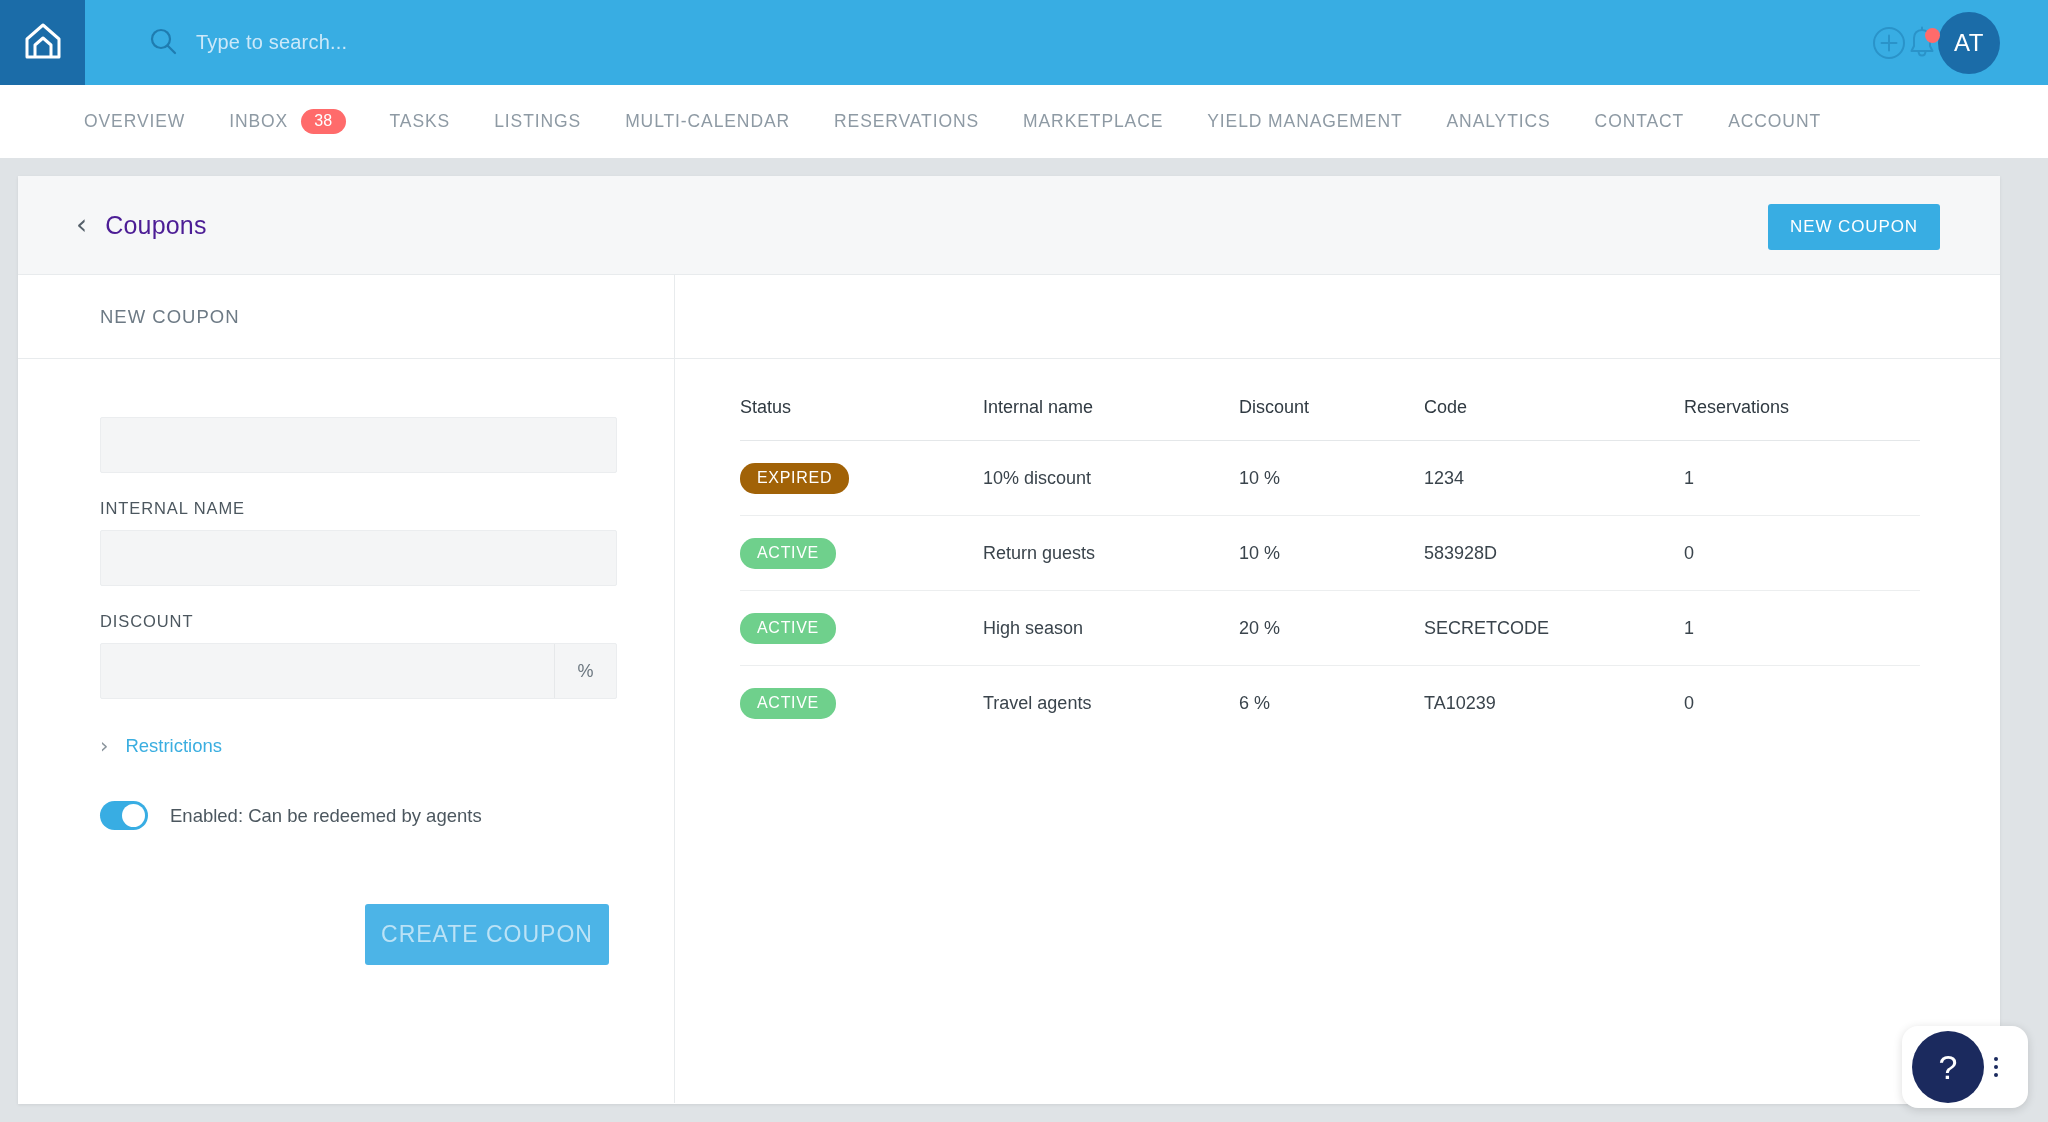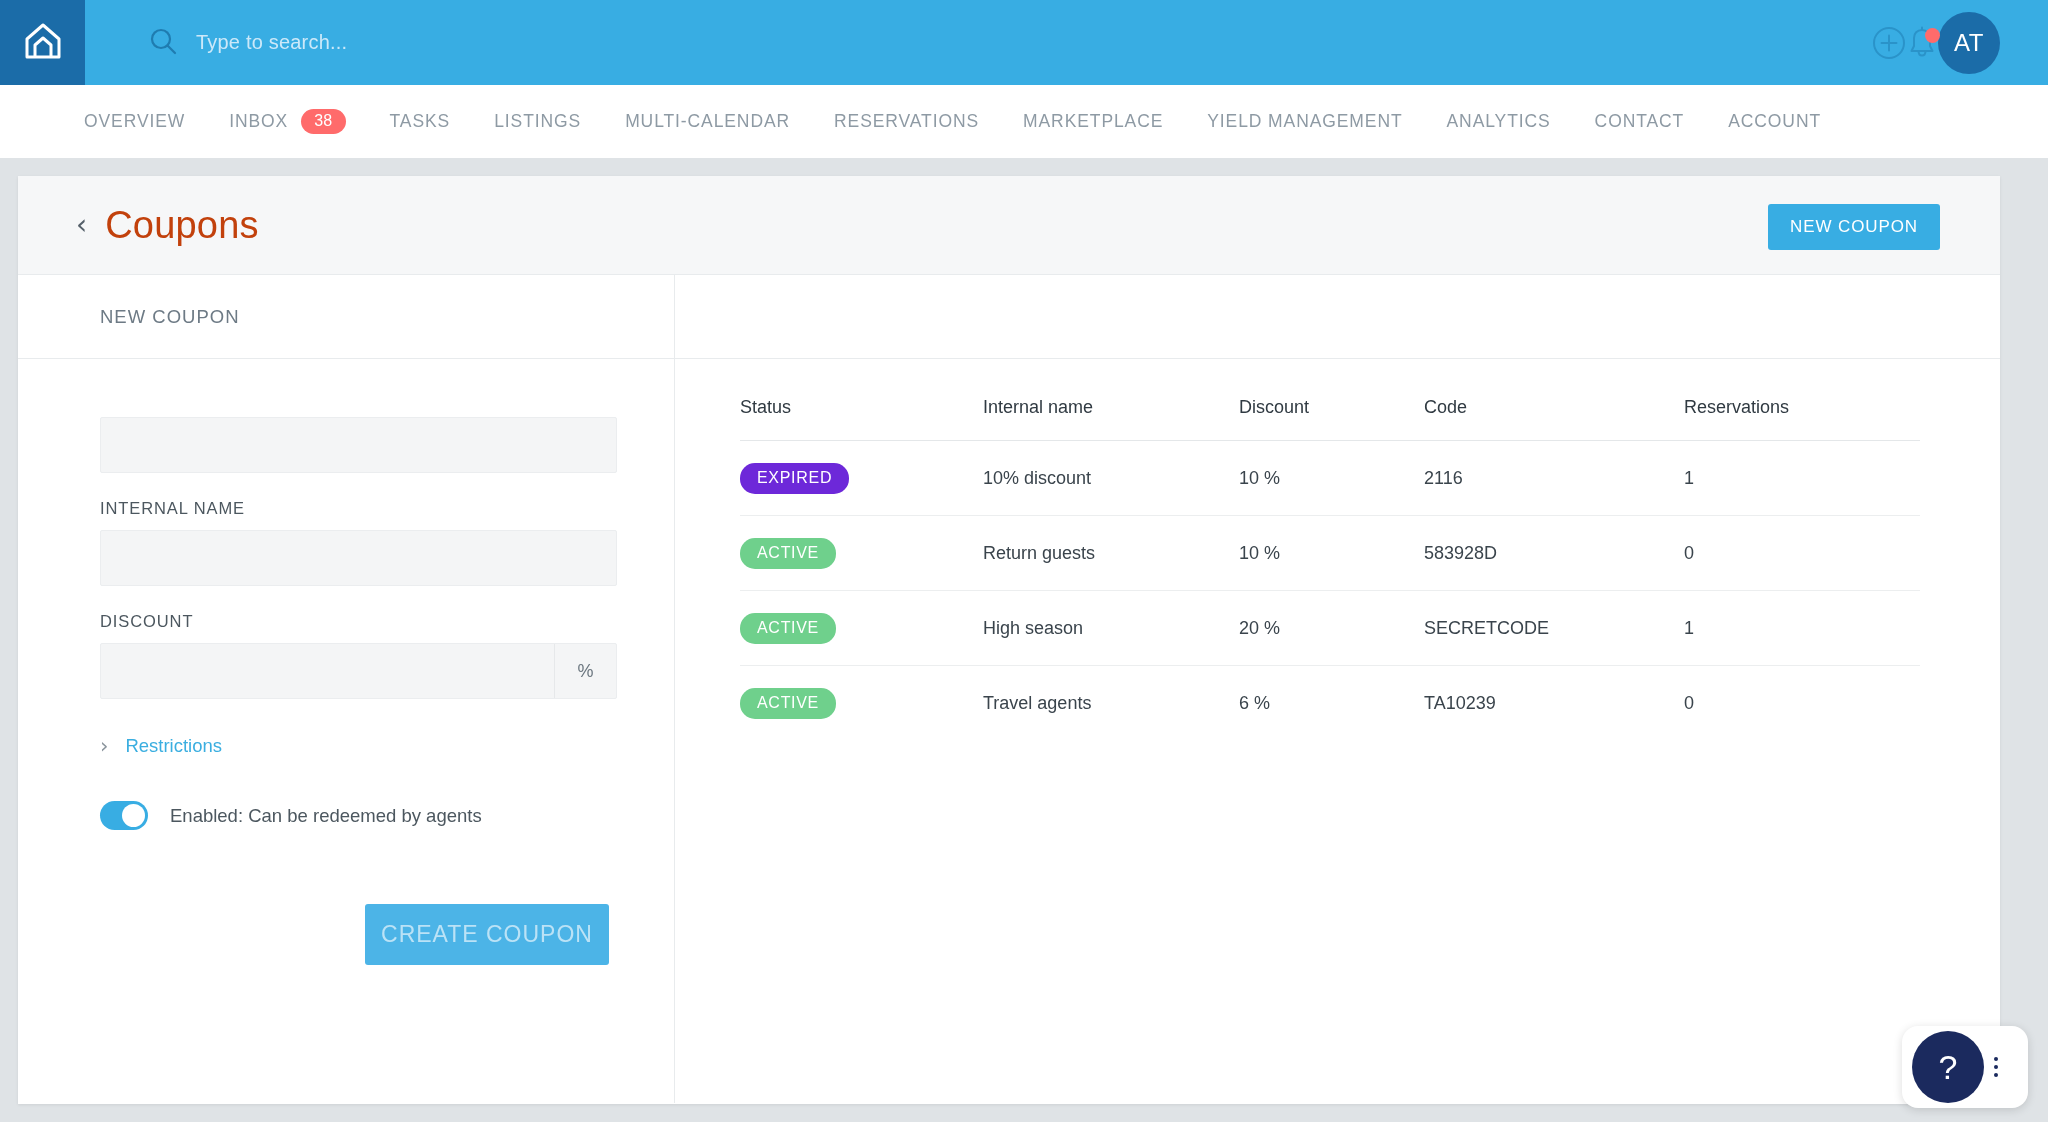--- a/index.html
+++ b/index.html
@@ -125,22 +125,22 @@
     position: relative;
   }
   .back-chevron {
     font-size: 28px;
     color: #55606a;
     margin-right: 18px;
     line-height: 1;
     font-family: "DejaVu Sans", sans-serif;
   }
   .page-title {
-    font-size: 38px;
-    color: #c2410c;
+    font-size: 25px;
+    color: #4c1d95;
     font-weight: normal;
     letter-spacing: .2px;
   }
   .btn-new-coupon {
     position: absolute;
     right: 60px; top: 28px;
     background: #38ade3;
     color: #ffffff;
     font-size: 17px;
     letter-spacing: .9px;
@@ -290,21 +290,21 @@
   .col-code   { width: 260px; }
   .badge {
     display: inline-block;
     color: #ffffff;
     font-size: 16px;
     letter-spacing: .7px;
     border-radius: 15px;
     padding: 7px 17px 8px;
     line-height: 1;
   }
-  .badge-expired { background: #6d28d9; }
+  .badge-expired { background: #a16207; }
   .badge-active  { background: #6fd08c; }
 
   
   .help-widget {
     position: absolute;
     right: 20px; bottom: 14px;
     width: 126px; height: 82px;
     background: #ffffff;
     border-radius: 16px;
     box-shadow: 0 2px 10px rgba(0,0,0,.14);
@@ -464,21 +464,21 @@
               <th class="col-disc">Discount</th>
               <th class="col-code">Code</th>
               <th>Reservations</th>
             </tr>
           </thead>
           <tbody>
             <tr>
               <td><span class="badge badge-expired">EXPIRED</span></td>
               <td>10% discount</td>
               <td>10 %</td>
-              <td>2116</td>
+              <td>1234</td>
               <td>1</td>
             </tr>
             <tr>
               <td><span class="badge badge-active">ACTIVE</span></td>
               <td>Return guests</td>
               <td>10 %</td>
               <td>583928D</td>
               <td>0</td>
             </tr>
             <tr>

